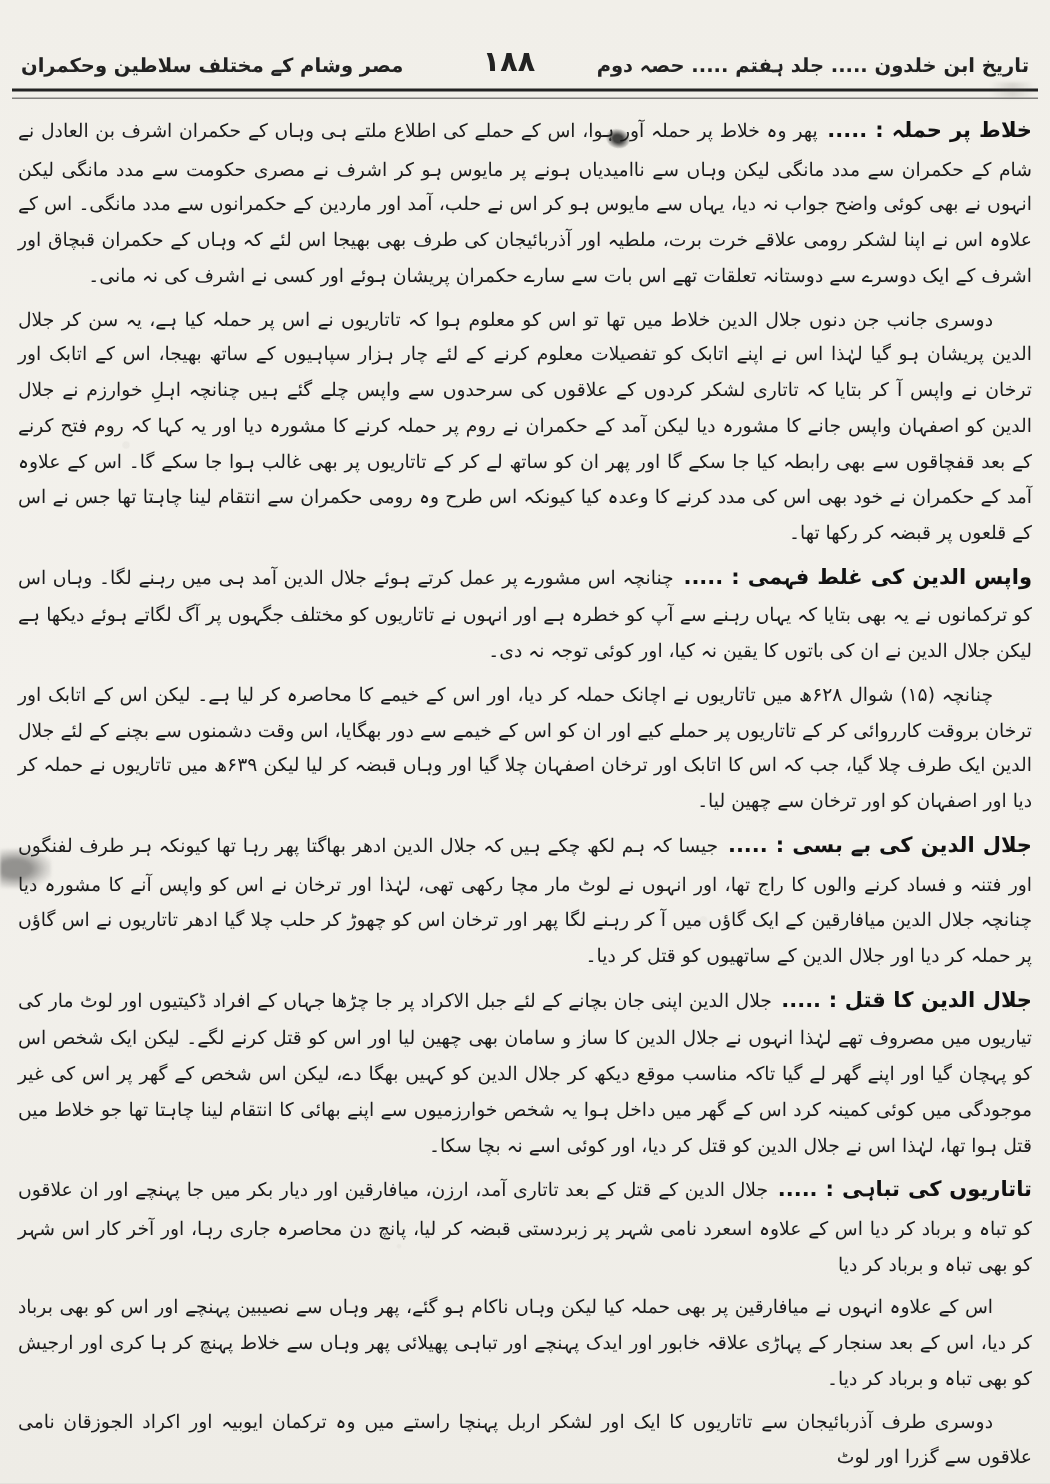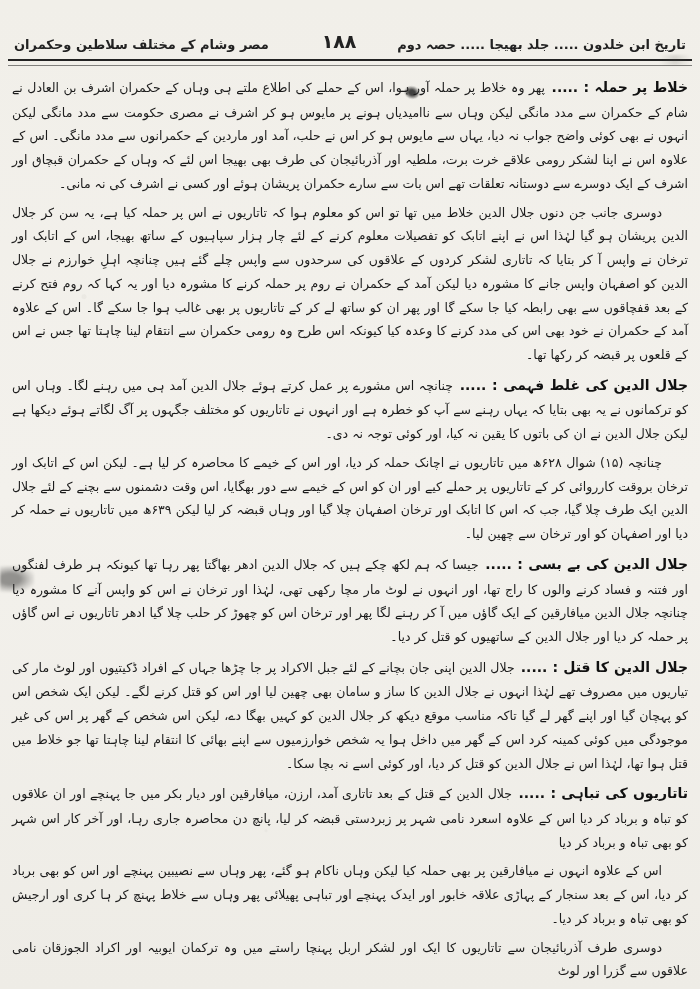--- a/index.html
+++ b/index.html
@@ -61,35 +61,35 @@
     background:linear-gradient(90deg,transparent,rgba(90,88,80,.18),transparent);
     filter:blur(1px);
   }
 </style>
 </head>
 <body>
 
 <div class="page">
 
   <div class="hdr">
-    <div class="book">تاریخ ابن خلدون ..... جلد بھیجا ..... حصہ دوم</div>
+    <div class="book">تاریخ ابن خلدون ..... جلد ہفتم ..... حصہ دوم</div>
     <div class="pageno">۱۸۸</div>
     <div class="section">مصر وشام کے مختلف سلاطین وحکمران</div>
   </div>
 
   <div class="rule"></div>
 
   <div class="body">
 
 
     <p class="para gap"><span class="runhead">خلاط پر حملہ : .....</span> <span>پھر وہ خلاط پر حملہ آور ہوا، اس کے حملے کی اطلاع ملتے ہی وہاں کے حکمران اشرف بن العادل نے شام کے حکمران سے مدد مانگی لیکن وہاں سے ناامیدیاں ہونے پر مایوس ہو کر اشرف نے مصری حکومت سے مدد مانگی لیکن انہوں نے بھی کوئی واضح جواب نہ دیا، یہاں سے مایوس ہو کر اس نے حلب، آمد اور ماردین کے حکمرانوں سے مدد مانگی۔ اس کے علاوہ اس نے اپنا لشکر رومی علاقے خرت برت، ملطیہ اور آذربائیجان کی طرف بھی بھیجا اس لئے کہ وہاں کے حکمران قبچاق اور اشرف کے ایک دوسرے سے دوستانہ تعلقات تھے اس بات سے سارے حکمران پریشان ہوئے اور کسی نے اشرف کی نہ مانی۔</span></p>
 
     <p class="para indent"><span>دوسری جانب جن دنوں جلال الدین خلاط میں تھا تو اس کو معلوم ہوا کہ تاتاریوں نے اس پر حملہ کیا ہے، یہ سن کر جلال الدین پریشان ہو گیا لہٰذا اس نے اپنے اتابک کو تفصیلات معلوم کرنے کے لئے چار ہزار سپاہیوں کے ساتھ بھیجا، اس کے اتابک اور ترخان نے واپس آ کر بتایا کہ تاتاری لشکر کردوں کے علاقوں کی سرحدوں سے واپس چلے گئے ہیں چنانچہ اہلِ خوارزم نے جلال الدین کو اصفہان واپس جانے کا مشورہ دیا لیکن آمد کے حکمران نے روم پر حملہ کرنے کا مشورہ دیا اور یہ کہا کہ روم فتح کرنے کے بعد قفچاقوں سے بھی رابطہ کیا جا سکے گا اور پھر ان کو ساتھ لے کر کے تاتاریوں پر بھی غالب ہوا جا سکے گا۔ اس کے علاوہ آمد کے حکمران نے خود بھی اس کی مدد کرنے کا وعدہ کیا کیونکہ اس طرح وہ رومی حکمران سے انتقام لینا چاہتا تھا جس نے اس کے قلعوں پر قبضہ کر رکھا تھا۔</span></p>
 
-    <p class="para"><span class="runhead">جلال الدین کی غلط فہمی : .....</span> <span>چنانچہ اس مشورے پر عمل کرتے ہوئے جلال الدین آمد ہی میں رہنے لگا۔ وہاں اس کو ترکمانوں نے یہ بھی بتایا کہ یہاں رہنے سے آپ کو خطرہ ہے اور انہوں نے تاتاریوں کو مختلف جگہوں پر آگ لگاتے ہوئے دیکھا ہے لیکن جلال الدین نے ان کی باتوں کا یقین نہ کیا، اور کوئی توجہ نہ دی۔</span></p>
+    <p class="para"><span class="runhead">واپس الدین کی غلط فہمی : .....</span> <span>چنانچہ اس مشورے پر عمل کرتے ہوئے جلال الدین آمد ہی میں رہنے لگا۔ وہاں اس کو ترکمانوں نے یہ بھی بتایا کہ یہاں رہنے سے آپ کو خطرہ ہے اور انہوں نے تاتاریوں کو مختلف جگہوں پر آگ لگاتے ہوئے دیکھا ہے لیکن جلال الدین نے ان کی باتوں کا یقین نہ کیا، اور کوئی توجہ نہ دی۔</span></p>
 
     <p class="para indent"><span>چنانچہ (۱۵) شوال ۶۲۸ھ میں تاتاریوں نے اچانک حملہ کر دیا، اور اس کے خیمے کا محاصرہ کر لیا ہے۔ لیکن اس کے اتابک اور ترخان بروقت کارروائی کر کے تاتاریوں پر حملے کیے اور ان کو اس کے خیمے سے دور بھگایا، اس وقت دشمنوں سے بچنے کے لئے جلال الدین ایک طرف چلا گیا، جب کہ اس کا اتابک اور ترخان اصفہان چلا گیا اور وہاں قبضہ کر لیا لیکن ۶۳۹ھ میں تاتاریوں نے حملہ کر دیا اور اصفہان کو اور ترخان سے چھین لیا۔</span></p>
 
     <p class="para"><span class="runhead">جلال الدین کی بے بسی : .....</span> <span>جیسا کہ ہم لکھ چکے ہیں کہ جلال الدین ادھر بھاگتا پھر رہا تھا کیونکہ ہر طرف لفنگوں اور فتنہ و فساد کرنے والوں کا راج تھا، اور انہوں نے لوٹ مار مچا رکھی تھی، لہٰذا اور ترخان نے اس کو واپس آنے کا مشورہ دیا چنانچہ جلال الدین میافارقین کے ایک گاؤں میں آ کر رہنے لگا پھر اور ترخان اس کو چھوڑ کر حلب چلا گیا ادھر تاتاریوں نے اس گاؤں پر حملہ کر دیا اور جلال الدین کے ساتھیوں کو قتل کر دیا۔</span></p>
 
     <p class="para"><span class="runhead">جلال الدین کا قتل : .....</span> <span>جلال الدین اپنی جان بچانے کے لئے جبل الاکراد پر جا چڑھا جہاں کے افراد ڈکیتیوں اور لوٹ مار کی تیاریوں میں مصروف تھے لہٰذا انہوں نے جلال الدین کا ساز و سامان بھی چھین لیا اور اس کو قتل کرنے لگے۔ لیکن ایک شخص اس کو پہچان گیا اور اپنے گھر لے گیا تاکہ مناسب موقع دیکھ کر جلال الدین کو کہیں بھگا دے، لیکن اس شخص کے گھر پر اس کی غیر موجودگی میں کوئی کمینہ کرد اس کے گھر میں داخل ہوا یہ شخص خوارزمیوں سے اپنے بھائی کا انتقام لینا چاہتا تھا جو خلاط میں قتل ہوا تھا، لہٰذا اس نے جلال الدین کو قتل کر دیا، اور کوئی اسے نہ بچا سکا۔</span></p>
 
     <p class="para"><span class="runhead">تاتاریوں کی تباہی : .....</span> <span>جلال الدین کے قتل کے بعد تاتاری آمد، ارزن، میافارقین اور دیار بکر میں جا پہنچے اور ان علاقوں کو تباہ و برباد کر دیا اس کے علاوہ اسعرد نامی شہر پر زبردستی قبضہ کر لیا، پانچ دن محاصرہ جاری رہا، اور آخر کار اس شہر کو بھی تباہ و برباد کر دیا</span></p>
 
     <p class="para indent"><span>اس کے علاوہ انہوں نے میافارقین پر بھی حملہ کیا لیکن وہاں ناکام ہو گئے، پھر وہاں سے نصیبین پہنچے اور اس کو بھی برباد کر دیا، اس کے بعد سنجار کے پہاڑی علاقہ خابور اور ایدک پہنچے اور تباہی پھیلائی پھر وہاں سے خلاط پہنچ کر ہا کری اور ارجیش کو بھی تباہ و برباد کر دیا۔</span></p>

